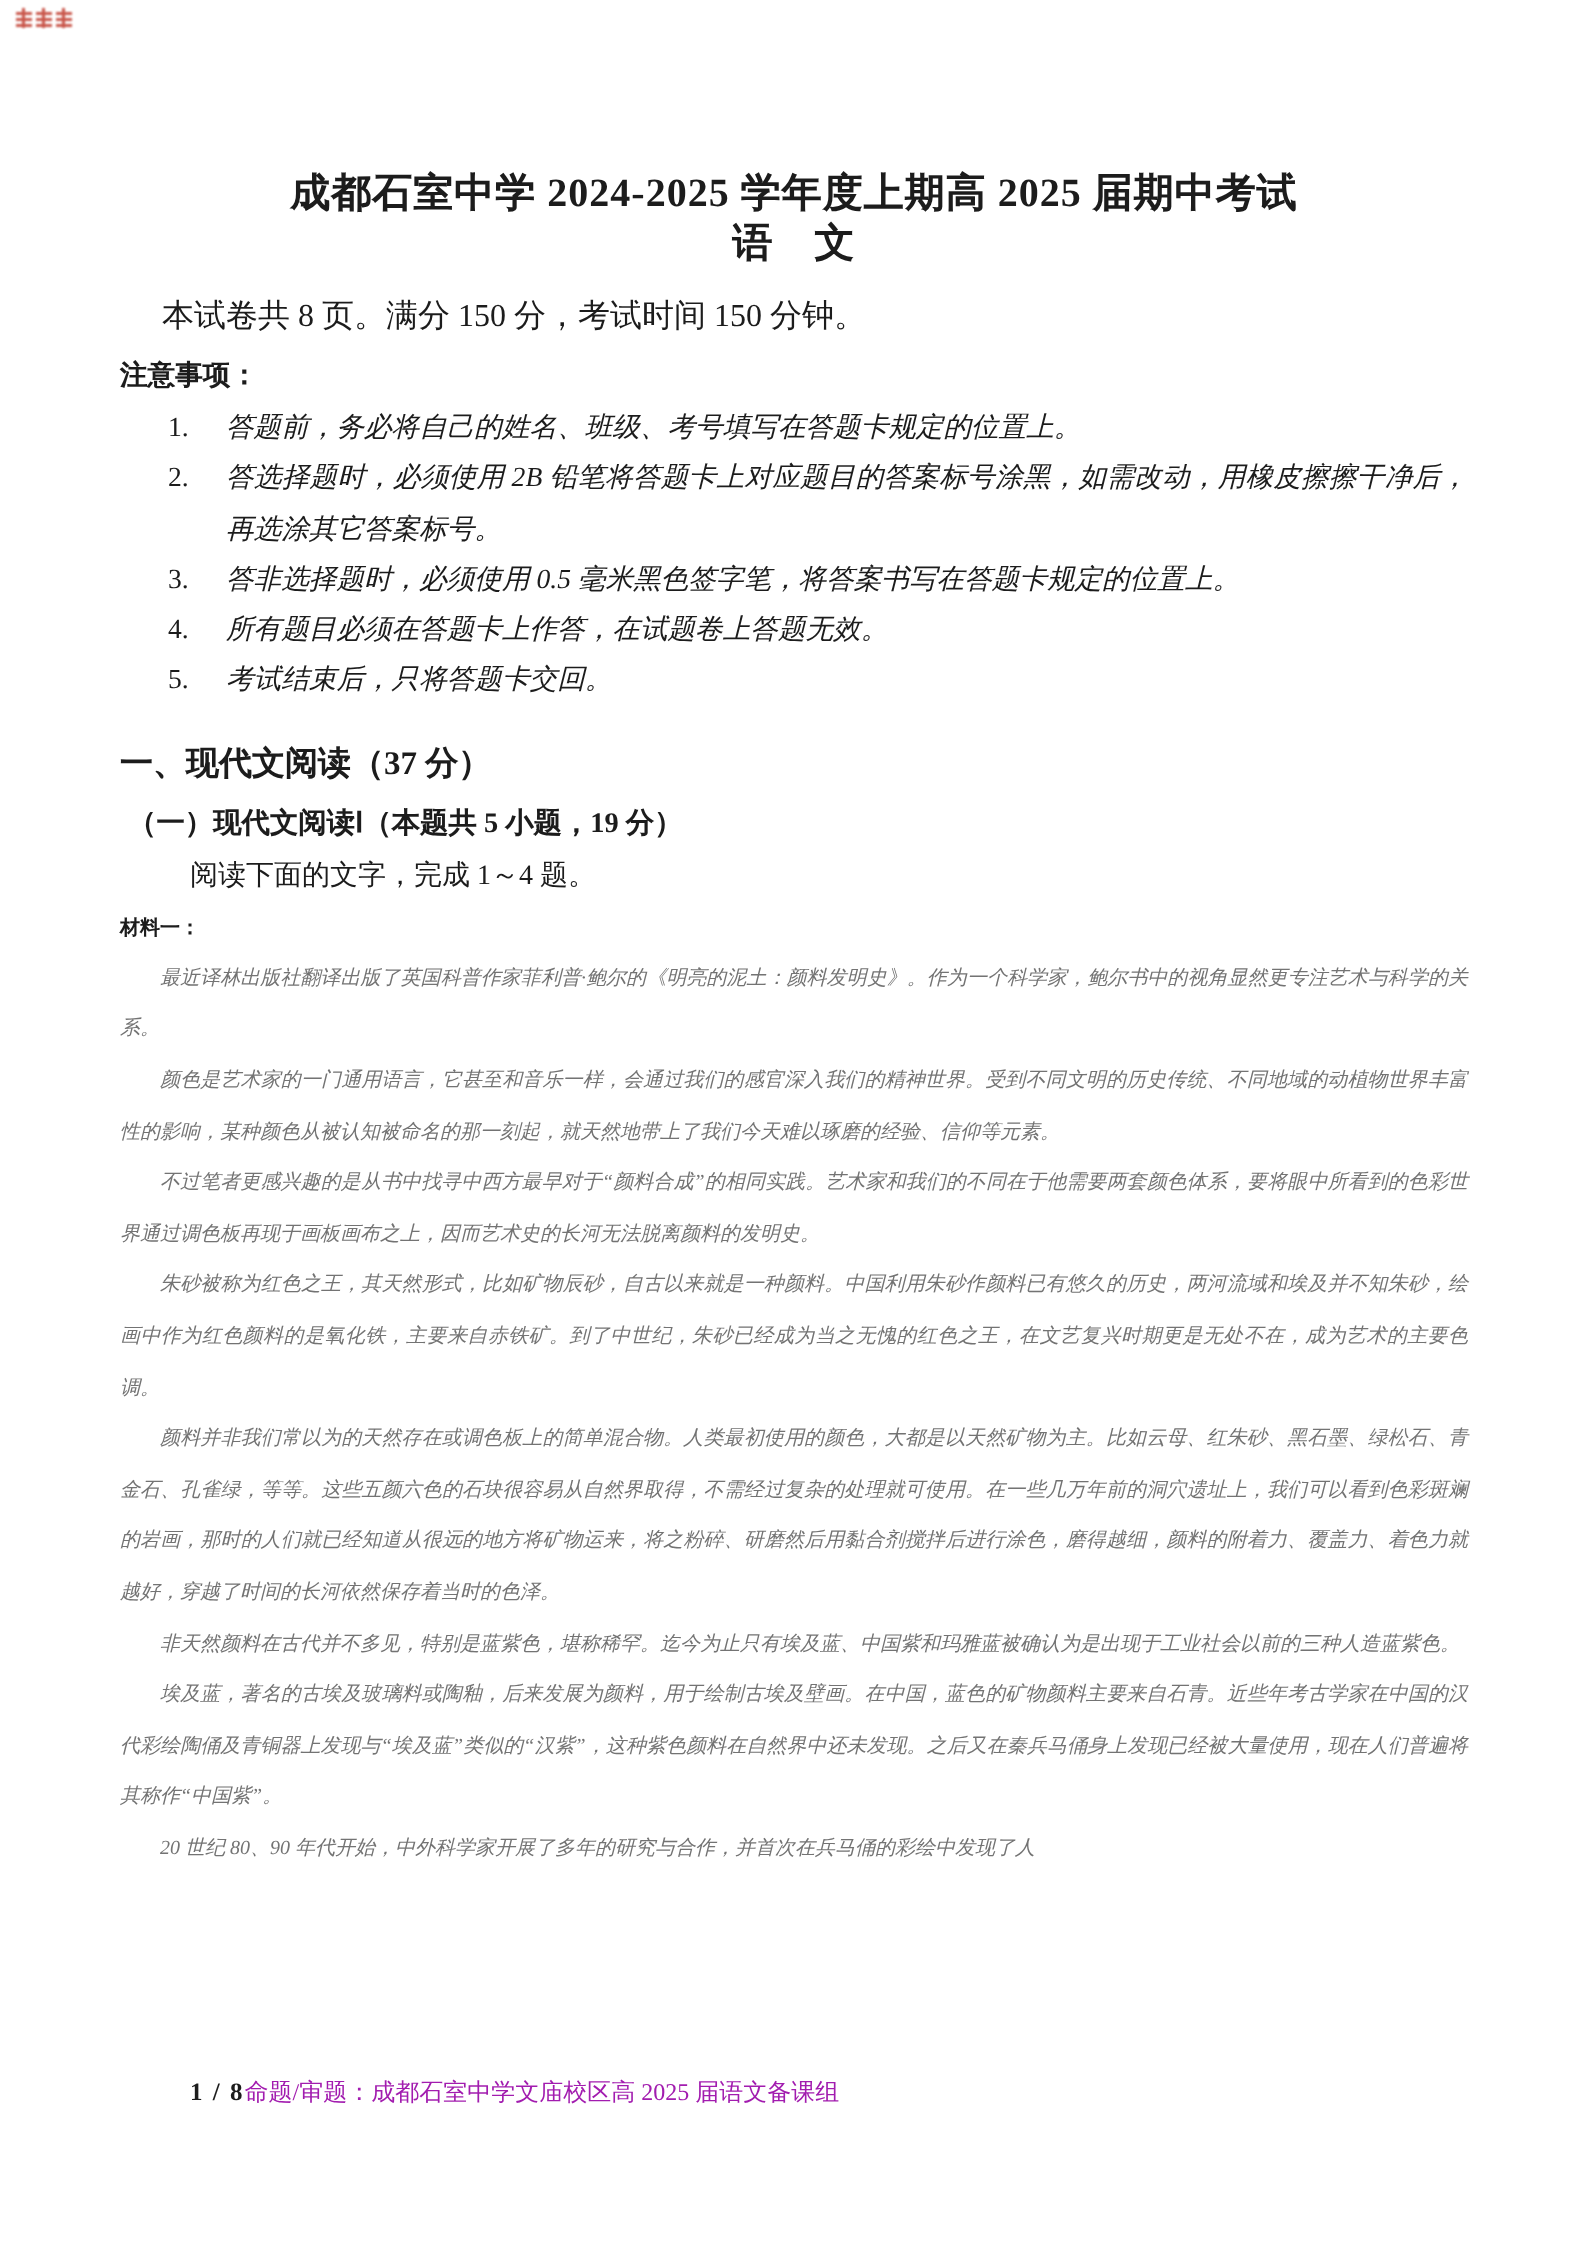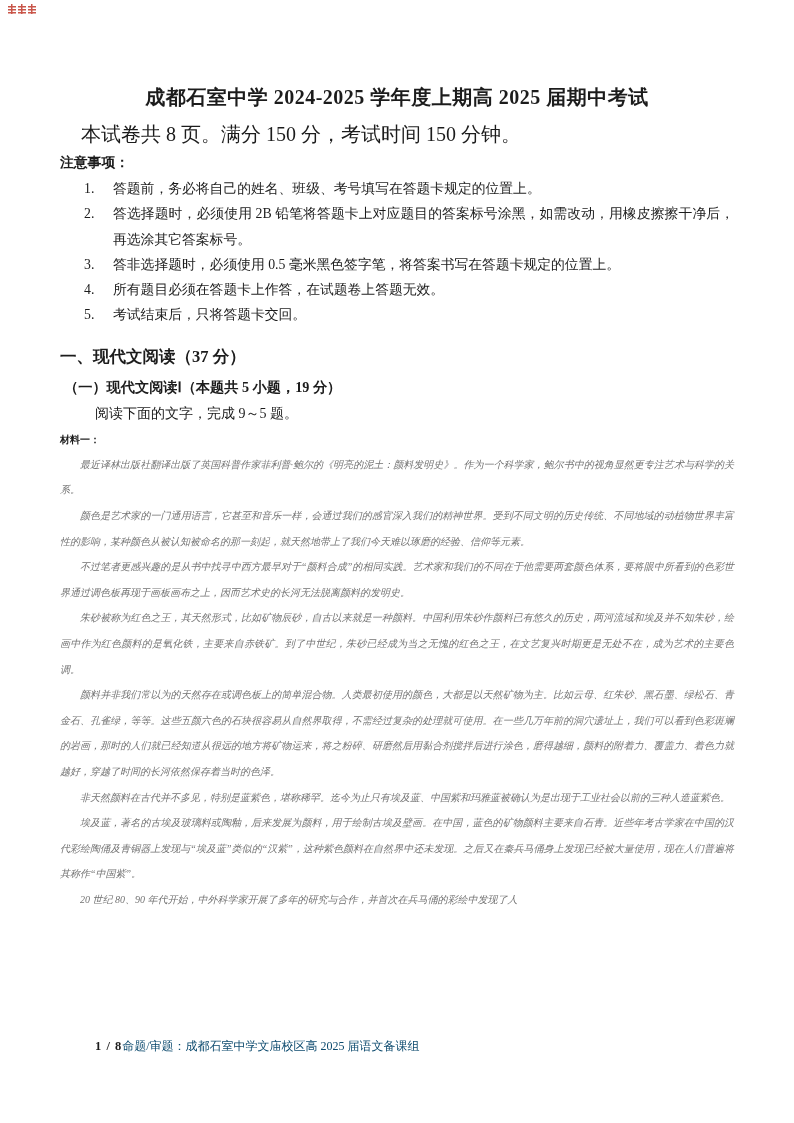--- a/index.html
+++ b/index.html
@@ -47,37 +47,37 @@
     margin: 0;
     text-align: center;
     font-size: 20px;
     font-weight: 700;
     line-height: 25px;
     letter-spacing: 0.5px;
   }
   .exam-info {
     margin-top: 14px;
     padding-left: 21px;
-    font-size: 20px;
+    font-size: 16px;
     line-height: 20px;
   }
   .notice-heading {
     margin-top: 9px;
     font-size: 13.8px;
     font-weight: 700;
     line-height: 20px;
   }
   .notices { margin-top: 3px; margin-left: 24px; }
   .notice-item {
     display: flex;
     font-size: 13.8px;
     line-height: 25.3px;
   }
   .notice-num { flex: 0 0 29px; }
-  .notice-text { flex: 1; text-align: justify; }
+  .notice-text { flex: 1; text-align: justify; font-style: italic; }
   .sec-heading {
     margin-top: 17px;
     font-size: 16.5px;
     font-weight: 700;
     line-height: 24px;
   }
   .sec-sub {
     margin-top: 7px;
     margin-left: 4px;
     font-size: 14.2px;
@@ -117,37 +117,38 @@
     font-size: 12px;
     line-height: 18px;
     font-style: normal;
   }
   .page-number {
     margin-left: 35px;
     font-weight: 700;
     letter-spacing: 1px;
     font-size: 12.5px;
   }
-  .attribution { font-size: 12px; color: #0c4a6e; font-family: Liberation Serif, serif; }
+  .attribution { font-size: 12px; color: #a21caf; font-family: Liberation Serif, serif; }
 </style>
 </head>
 <body>
 
 <div class="page">
 
   <div class="red-mark">
       <i></i>
       <i></i>
       <i></i>
     </div>
 
   <div class="content">
 
     <div class="title-block">
       <h1 class="title1">成都石室中学 2024-2025 学年度上期高 2025 届期中考试</h1>
+      <h1 class="title2">语　文</h1>
     </div>
 
     <div class="exam-info">本试卷共 8 页。满分 150 分，考试时间 150 分钟。</div>
 
     <div class="notice-heading">注意事项：</div>
 
     <div class="notices">
       <div class="notice-item">
         <span class="notice-num">1.</span>
         <span class="notice-text">答题前，务必将自己的姓名、班级、考号填写在答题卡规定的位置上。</span>
@@ -167,21 +168,21 @@
       <div class="notice-item">
         <span class="notice-num">5.</span>
         <span class="notice-text">考试结束后，只将答题卡交回。</span>
       </div>
     </div>
 
     <div class="sec-heading">一、现代文阅读（37 分）</div>
 
     <div class="sec-sub">（一）现代文阅读Ⅰ（本题共 5 小题，19 分）</div>
 
-    <div class="reading-instruction">阅读下面的文字，完成 9～5 题。</div>
+    <div class="reading-instruction">阅读下面的文字，完成 1～4 题。</div>
 
     <div class="material-label">材料一：</div>
 
     <div class="body-text">
       <p>最近译林出版社翻译出版了英国科普作家菲利普·鲍尔的《明亮的泥土：颜料发明史》。作为一个科学家，鲍尔书中的视角显然更专注艺术与科学的关系。</p>
       <p>颜色是艺术家的一门通用语言，它甚至和音乐一样，会通过我们的感官深入我们的精神世界。受到不同文明的历史传统、不同地域的动植物世界丰富性的影响，某种颜色从被认知被命名的那一刻起，就天然地带上了我们今天难以琢磨的经验、信仰等元素。</p>
       <p>不过笔者更感兴趣的是从书中找寻中西方最早对于“颜料合成”的相同实践。艺术家和我们的不同在于他需要两套颜色体系，要将眼中所看到的色彩世界通过调色板再现于画板画布之上，因而艺术史的长河无法脱离颜料的发明史。</p>
       <p>朱砂被称为红色之王，其天然形式，比如矿物辰砂，自古以来就是一种颜料。中国利用朱砂作颜料已有悠久的历史，两河流域和埃及并不知朱砂，绘画中作为红色颜料的是氧化铁，主要来自赤铁矿。到了中世纪，朱砂已经成为当之无愧的红色之王，在文艺复兴时期更是无处不在，成为艺术的主要色调。</p>
       <p>颜料并非我们常以为的天然存在或调色板上的简单混合物。人类最初使用的颜色，大都是以天然矿物为主。比如云母、红朱砂、黑石墨、绿松石、青金石、孔雀绿，等等。这些五颜六色的石块很容易从自然界取得，不需经过复杂的处理就可使用。在一些几万年前的洞穴遗址上，我们可以看到色彩斑斓的岩画，那时的人们就已经知道从很远的地方将矿物运来，将之粉碎、研磨然后用黏合剂搅拌后进行涂色，磨得越细，颜料的附着力、覆盖力、着色力就越好，穿越了时间的长河依然保存着当时的色泽。</p>
       <p>非天然颜料在古代并不多见，特别是蓝紫色，堪称稀罕。迄今为止只有埃及蓝、中国紫和玛雅蓝被确认为是出现于工业社会以前的三种人造蓝紫色。</p>

